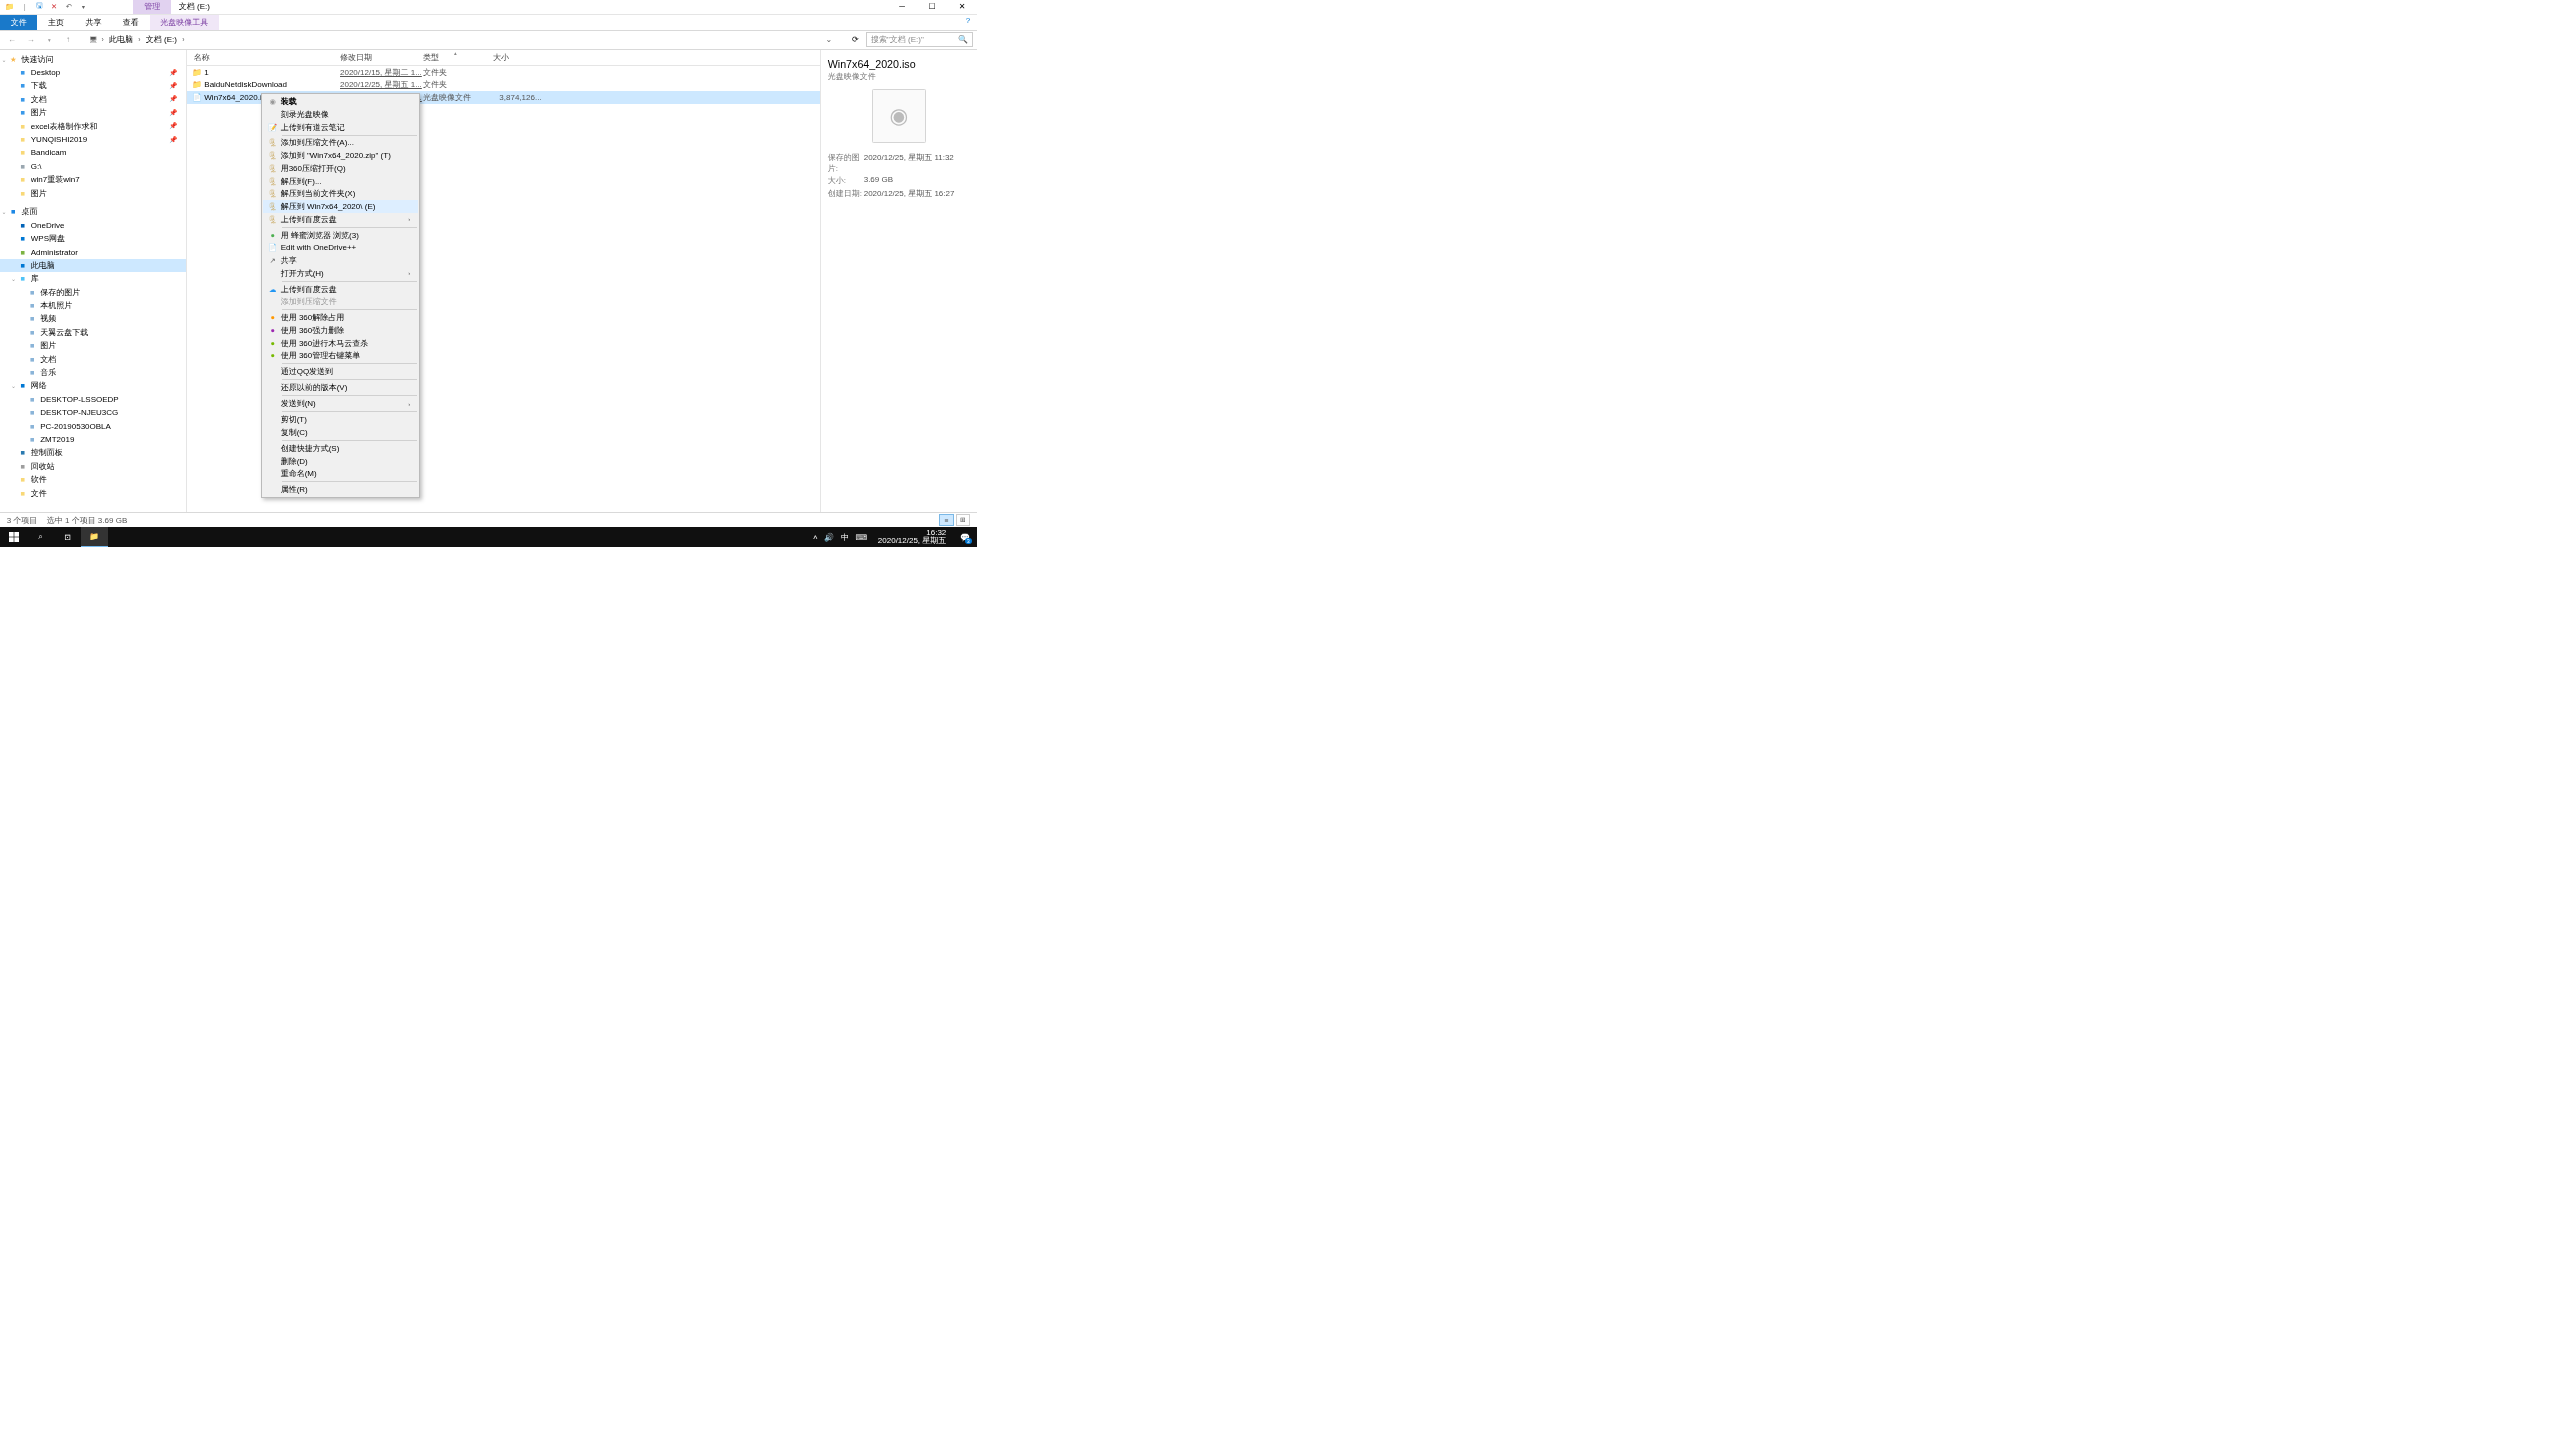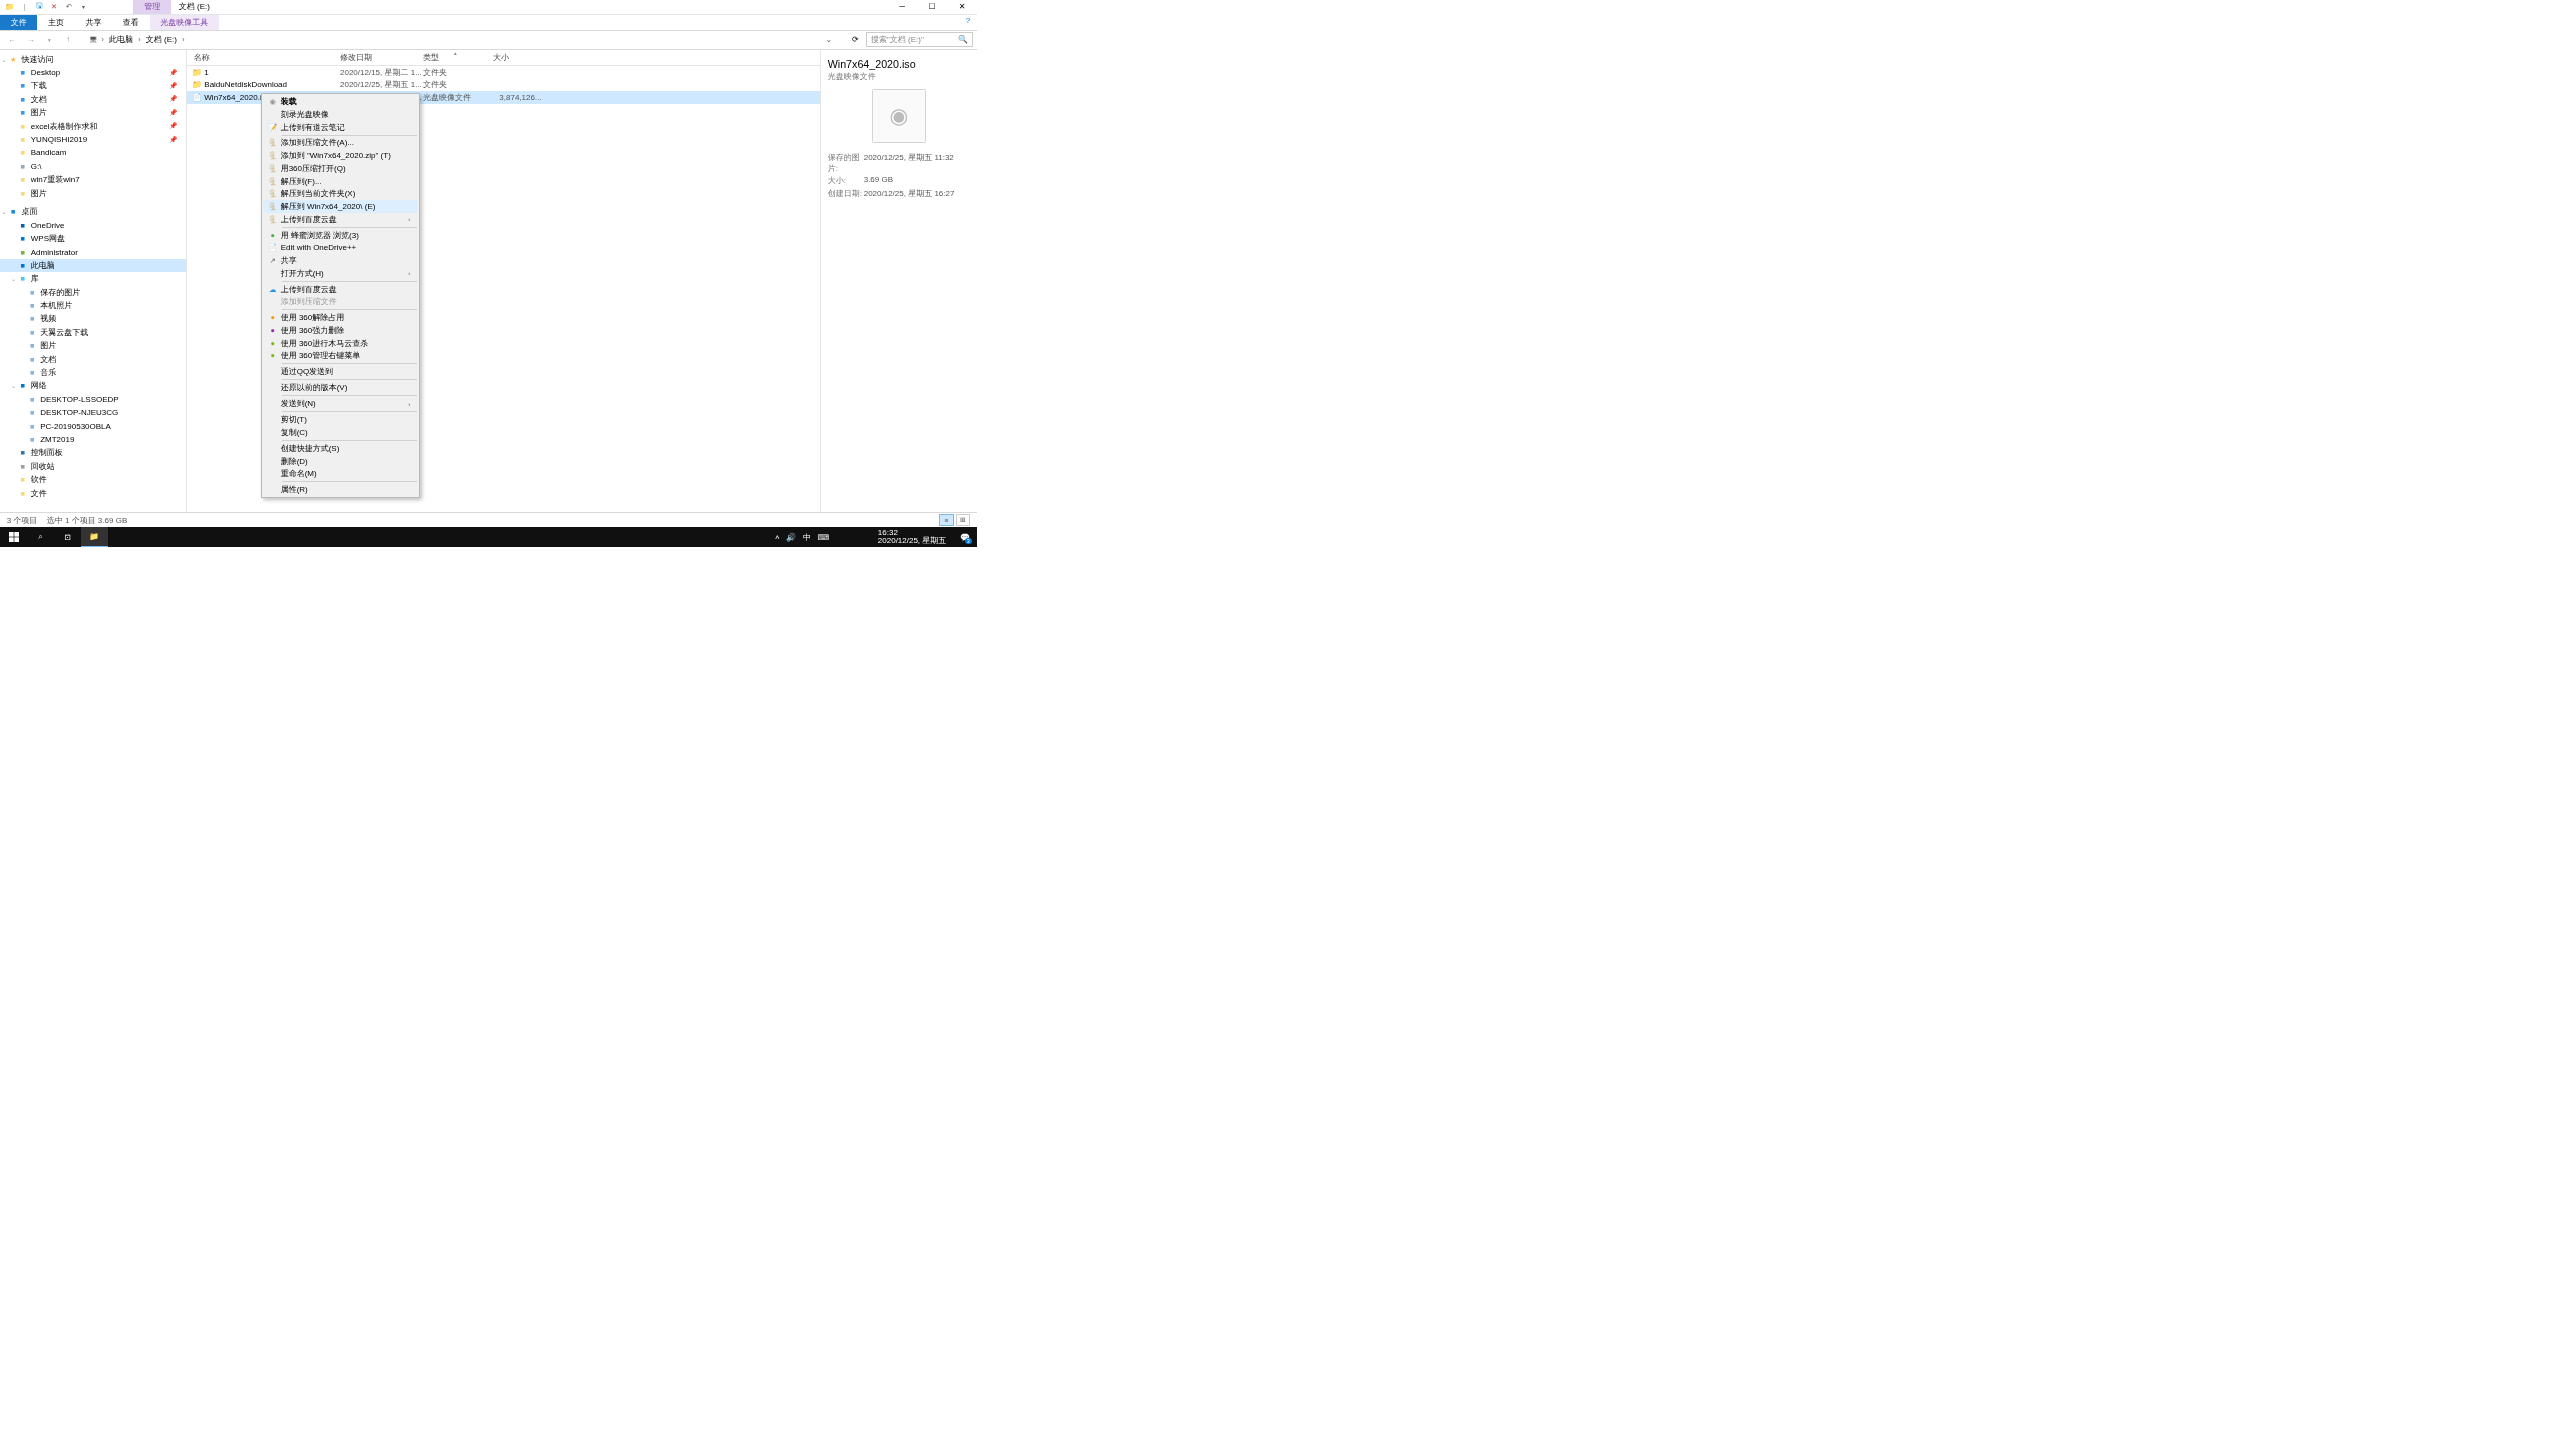--- a/index.html
+++ b/index.html
@@ -50,21 +50,21 @@
 .ch-date { width: 83px; }
 .ch-type { width: 70px; }
 .ch-size { width: 54px; text-align: left; }
 .sort-ind { position: absolute; left: 267px; top: 0; font-size: 5.4px; color: #888; }
 .col-headers { position: relative; }
 
 .file-row { display: flex; height: 12.7px; align-items: center; padding-left: 4px; }
 .file-row.selected { background: #cde8ff; }
 .fr-icon { width: 12px; display: flex; align-items: center; justify-content: center; }
 .fr-name { width: 137px; padding-left: 1.3px; }
-.fr-date { width: 83px; color: #555; }
+.fr-date { width: 83px; color: #555; text-decoration: underline; }
 .fr-type { width: 70px; color: #555; }
 .fr-size { width: 54px; color: #555; text-align: right; padding-right: 5.4px; }
 
 
 .details { width: 156px; padding: 8px 6.7px; }
 .d-title { font-size: 10.7px; font-weight: 400; margin-bottom: 1.3px; }
 .d-type { color: #777; margin-bottom: 6.7px; }
 .d-icon { width: 54px; height: 54px; margin: 5.4px auto 9.4px; border: 0.7px solid #d5d5d5; border-radius: 1.3px; display: flex; align-items: center; justify-content: center; color: #bbb; font-size: 21.5px; background: #fafafa; }
 .d-row { display: flex; margin-bottom: 1.3px; }
 .d-key { width: 36px; color: #777; text-align: left; }
@@ -85,21 +85,21 @@
 .statusbar { height: 14.8px; border-top: 0.7px solid #d9d9d9; display: flex; align-items: center; padding: 0 6.7px; gap: 9.4px; color: #555; }
 .statusbar .views { margin-left: auto; display: flex; gap: 1.3px; }
 .view-btn { width: 14.8px; height: 12px; border: 0.7px solid #ccc; display: flex; align-items: center; justify-content: center; font-size: 6.7px; }
 .view-btn.active { background: #cde8ff; border-color: #7ab8e6; }
 
 
 .taskbar { position: absolute; bottom: 0; left: 0; right: 0; height: 20px; background: #101010; display: flex; align-items: center; }
 .tb-btn { width: 27px; height: 20px; display: flex; align-items: center; justify-content: center; color: #fff; }
 .tb-btn.active { background: #333; border-bottom: 1.3px solid #76b9ed; }
 .tb-right { margin-left: auto; display: flex; align-items: center; color: #fff; gap: 6.7px; padding-right: 4px; }
-.tb-clock { font-size: 7.4px; line-height: 8px; padding: 19px 4px; margin-left: 38px; }
+.tb-clock { text-align: right; font-size: 7.4px; line-height: 8px; padding: 19px 4px; }
 .notif { width: 16px; height: 16px; display: flex; align-items: center; justify-content: center; position: relative; }
 .notif-badge { position: absolute; bottom: 1.3px; right: 1.3px; background: #0078d4; color: #fff; font-size: 5.4px; border-radius: 4px; padding: 0 2px; }
 
 svg { display: block; }
 </style>
 </head>
 <body>
 
 <div class="titlebar">
   <div class="qat">

